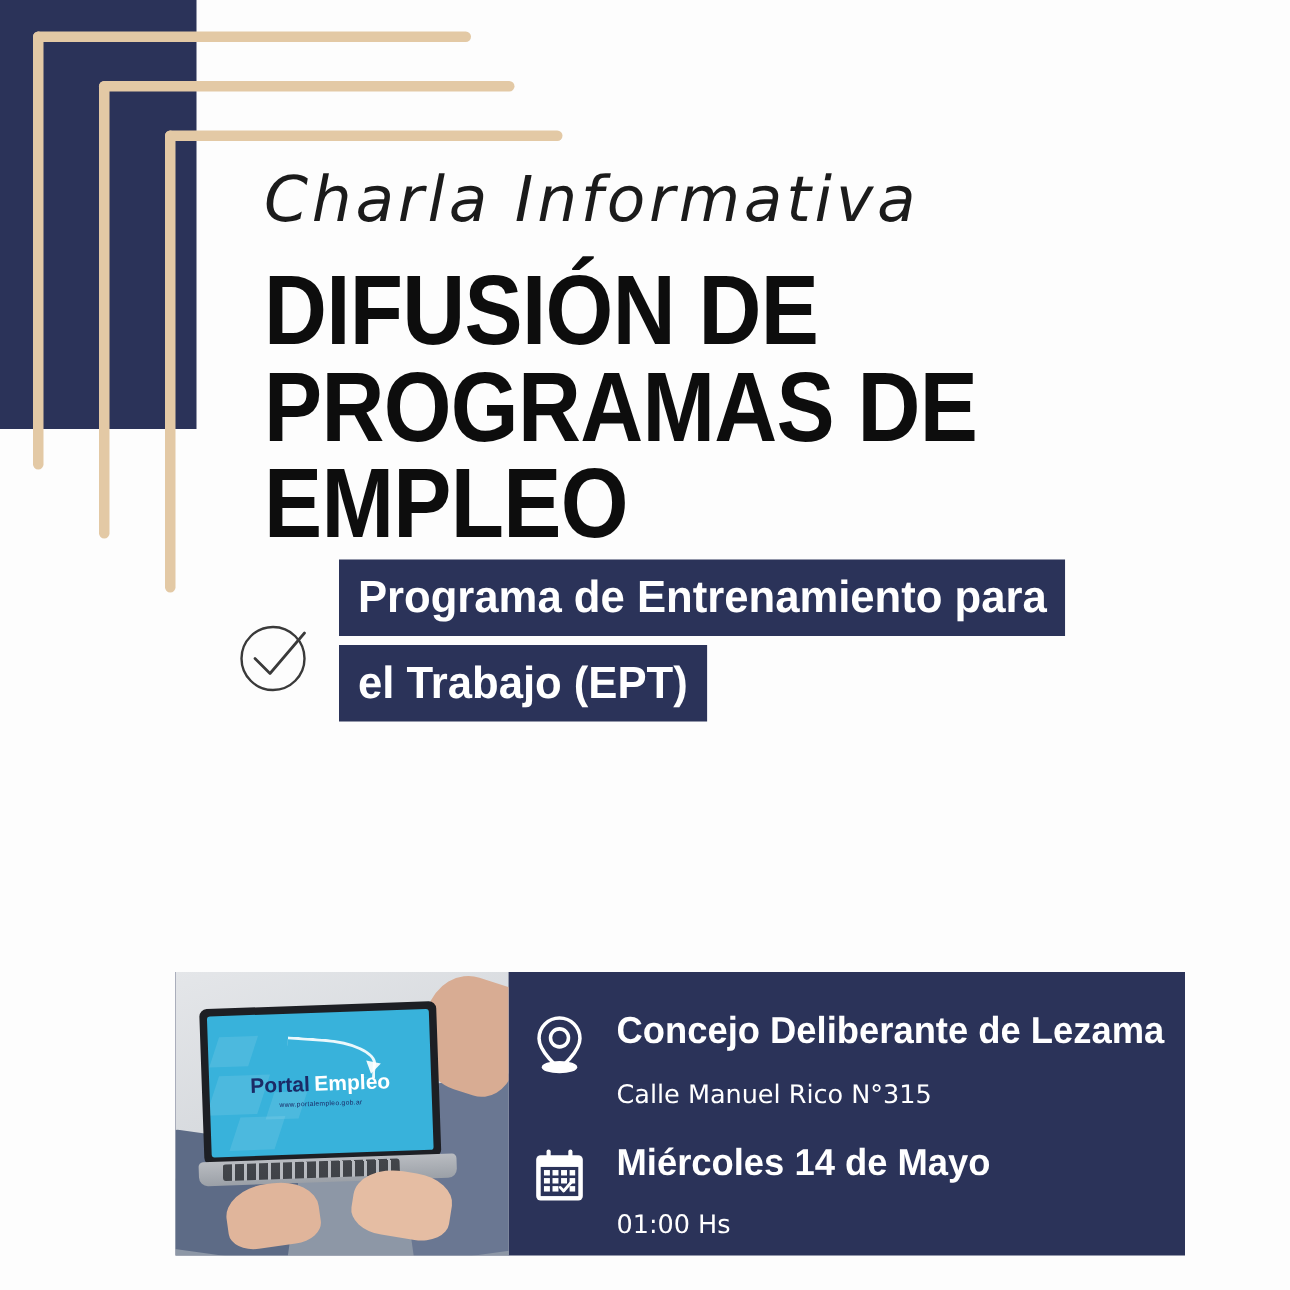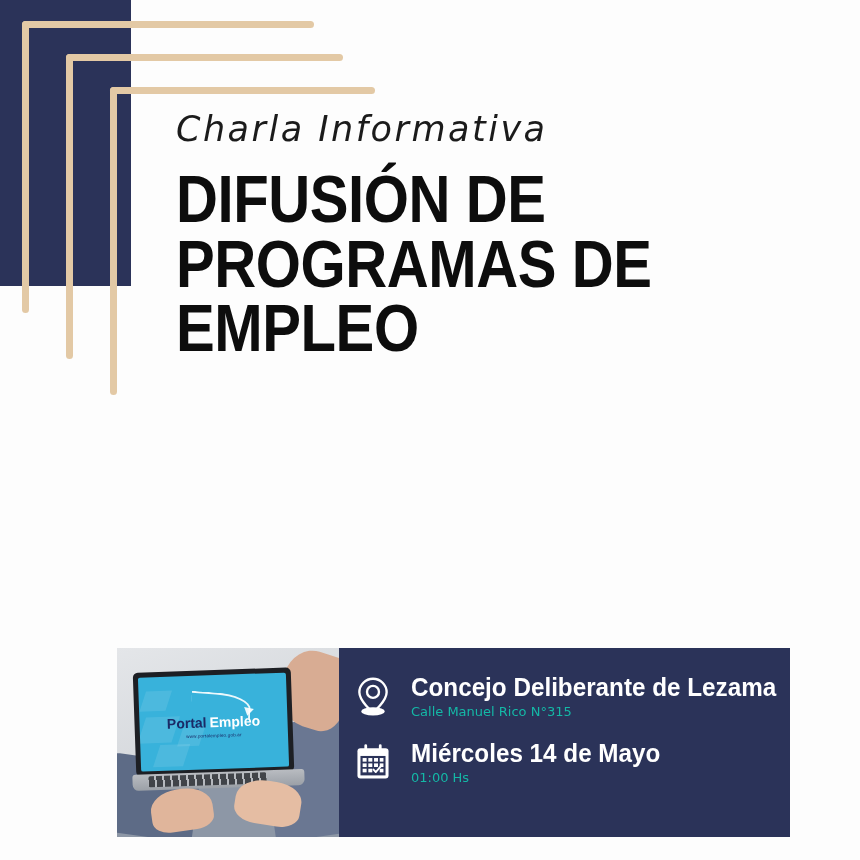--- a/index.html
+++ b/index.html
@@ -55,21 +55,21 @@
   .heading-block {
     position: absolute;
     left: 176px;
     top: 112px;
     width: 640px;
   }
   #kicker {
     font-family: "DejaVu Sans", sans-serif;
     font-style: italic;
     font-weight: 400;
-    font-size: 35px;
+    font-size: 42px;
     letter-spacing: 2.5px;
     color: #1b1b1b;
     line-height: 1;
     margin: 0 0 20px 0;
     white-space: nowrap;
   }
   #main-title {
     font-family: "Liberation Sans Narrow", "Liberation Sans", sans-serif;
     font-weight: 700;
     font-size: 66px;
@@ -308,24 +308,24 @@
     font-size: 25px;
     color: #ffffff;
     line-height: 1.15;
     white-space: nowrap;
     transform: scaleX(0.97);
     transform-origin: left center;
   }
   .detail-secondary {
     font-family: "DejaVu Sans", sans-serif;
     font-weight: 400;
-    font-size: 13px;
-    color: #14b8a6;
+    font-size: 17px;
+    color: #ffffff;
     line-height: 1.35;
-    margin-top: 1px;
+    margin-top: 17px;
     white-space: nowrap;
   }
 </style>
 </head>
 <body>
 
 <div id="poster">
 
   <div class="deco-navy-block"></div>
 
@@ -343,20 +343,29 @@
   </div>
 
   <div class="heading-block">
     <div id="kicker">Charla Informativa</div>
     <h1 id="main-title">DIFUSIÓN DE
 PROGRAMAS DE EMPLEO</h1>
   </div>
 
   <div id="program-list">
 
+    <div class="program-row">
+      <span class="check-icon">
+        <svg viewBox="0 0 56 56" width="56" height="56">
+          <circle cx="26" cy="30" r="21" fill="none" stroke="#3a3a3a" stroke-width="1.6"></circle>
+          <path d="M14 30 L24 40 L47 13" fill="none" stroke="#3a3a3a" stroke-width="1.8" stroke-linecap="round" stroke-linejoin="round"></path>
+        </svg>
+      </span>
+      <p class="program-text"><span class="hl">Programa de Entrenamiento para</span><br><span class="hl">el Trabajo (EPT)</span></p>
+    </div>
 
 
   </div>
 
   <div id="info-card">
 
     <div id="card-photo">
       <div class="photo-wall"></div>
       <div class="photo-sofa"></div>
       <div class="photo-jeans-l"></div>

